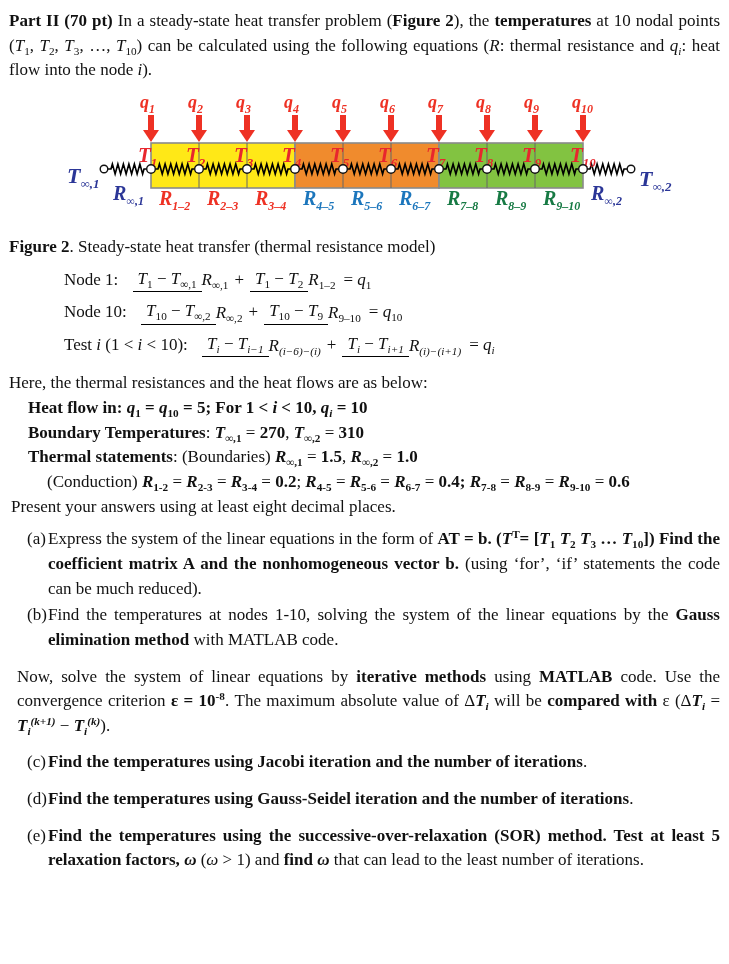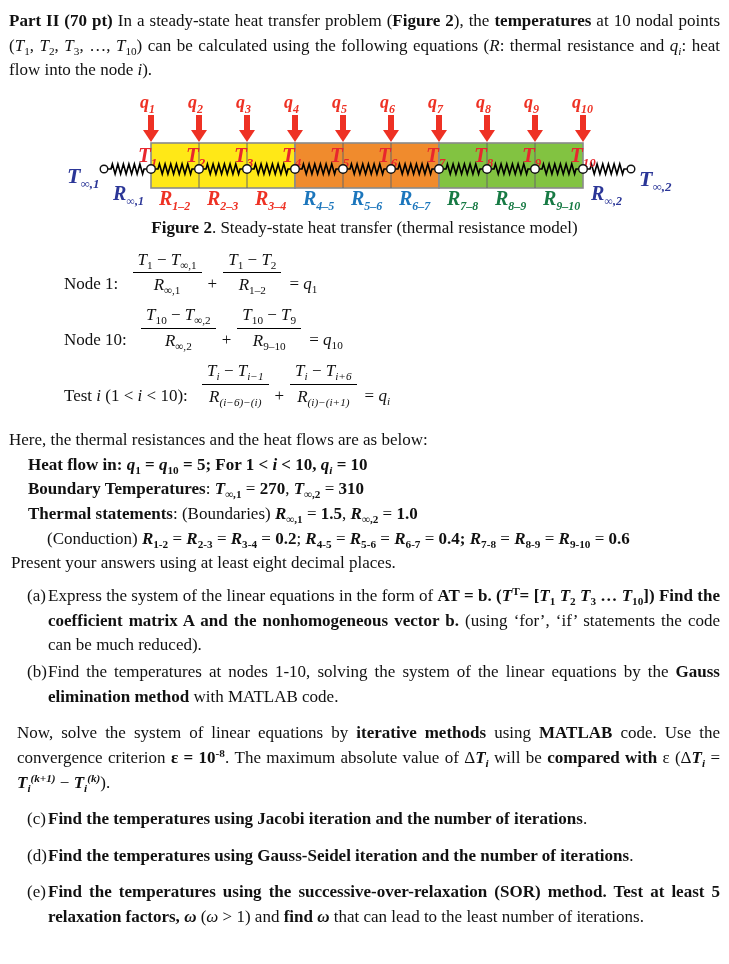--- a/index.html
+++ b/index.html
@@ -11,30 +11,30 @@
   }
   .b{font-weight:bold}
   .i{font-style:italic}
   .bi{font-weight:bold;font-style:italic}
   .sub{font-size:0.66em;vertical-align:-0.32em;line-height:0}
   .sup{font-size:0.66em;vertical-align:0.5em;line-height:0}
   .jt{text-align:justify}
   .para{margin:0}
   .fig{margin:5px 0 0 0}
   .fig svg{display:block;margin-left:52px}
-  .caption{text-align:center;margin:0 0 0 0}
+  .caption{margin:19px 0 0 0}
   .eqs{margin:8px 0 0 55px}
   .eq{display:flex;align-items:flex-end;margin-bottom:8px}
   .eq .lbl{margin-right:10px;white-space:pre}
-  .frac{display:inline-flex;flex-direction:column;align-items:center;line-height:1.32;text-align:center}
+  .frac{display:inline-flex;flex-direction:row;align-items:center;line-height:1.32;text-align:center}
   .frac .num{border-bottom:1.4px solid #000;padding:0 5px 1px 5px}
   .frac .den{padding-top:1px}
   .op{margin:0 6px}
   .rhs{margin-left:8px;white-space:pre}
-  .params{margin-top:20px}
+  .params{margin-top:14px}
   .pline{margin:0}
   .ind1{margin-left:19px}
   .ind2{margin-left:38px}
   .ind0{margin-left:2px}
   .tasks{margin-top:8px}
   .item{display:flex;margin:0 0 2px 18px}
   .item .marker{flex:none;width:21px}
   .item .body{flex:1}
   .note{margin:12px 0 0 8px}
   .sp{margin-top:12px}
@@ -165,21 +165,21 @@
       <span class="rhs"><span>= </span><span class="i">q</span><span class="sub">10</span></span>
     </div>
     <div class="eq">
       <span class="lbl"><span>Test </span><span class="i">i</span><span> (1 &lt; </span><span class="i">i</span><span> &lt; 10): </span></span>
       <span class="frac">
           <span class="num"><span class="i">T</span><span class="i sub">i</span><span> − </span><span class="i">T</span><span class="i sub">i−1</span></span>
           <span class="den"><span class="i">R</span><span class="i sub">(i−6)−(i)</span></span>
         </span>
       <span class="op">+</span>
       <span class="frac">
-          <span class="num"><span class="i">T</span><span class="i sub">i</span><span> − </span><span class="i">T</span><span class="i sub">i+6</span></span>
+          <span class="num"><span class="i">T</span><span class="i sub">i</span><span> − </span><span class="i">T</span><span class="i sub">i+1</span></span>
           <span class="den"><span class="i">R</span><span class="i sub">(i)−(i+1)</span></span>
         </span>
       <span class="rhs"><span>= </span><span class="i">q</span><span class="i sub">i</span></span>
     </div>
   </section>
 
   <section class="params">
     <p class="pline"><span>Here, the thermal resistances and the heat flows are as below:</span></p>
     <p class="pline ind1"><span class="b">Heat flow in: </span><span class="bi">q</span><span class="b sub">1</span><span class="b"> = </span><span class="bi">q</span><span class="b sub">10</span><span class="b"> = 5; For 1 &lt; </span><span class="bi">i</span><span class="b"> &lt; 10,  </span><span class="bi">q</span><span class="bi sub">i</span><span class="b"> = 10</span></p>
     <p class="pline ind1"><span class="b">Boundary Temperatures</span><span>: </span><span class="bi">T</span><span class="b sub">∞,1</span><span> = </span><span class="b">270</span><span>, </span><span class="bi">T</span><span class="b sub">∞,2</span><span> = </span><span class="b">310</span></p>

